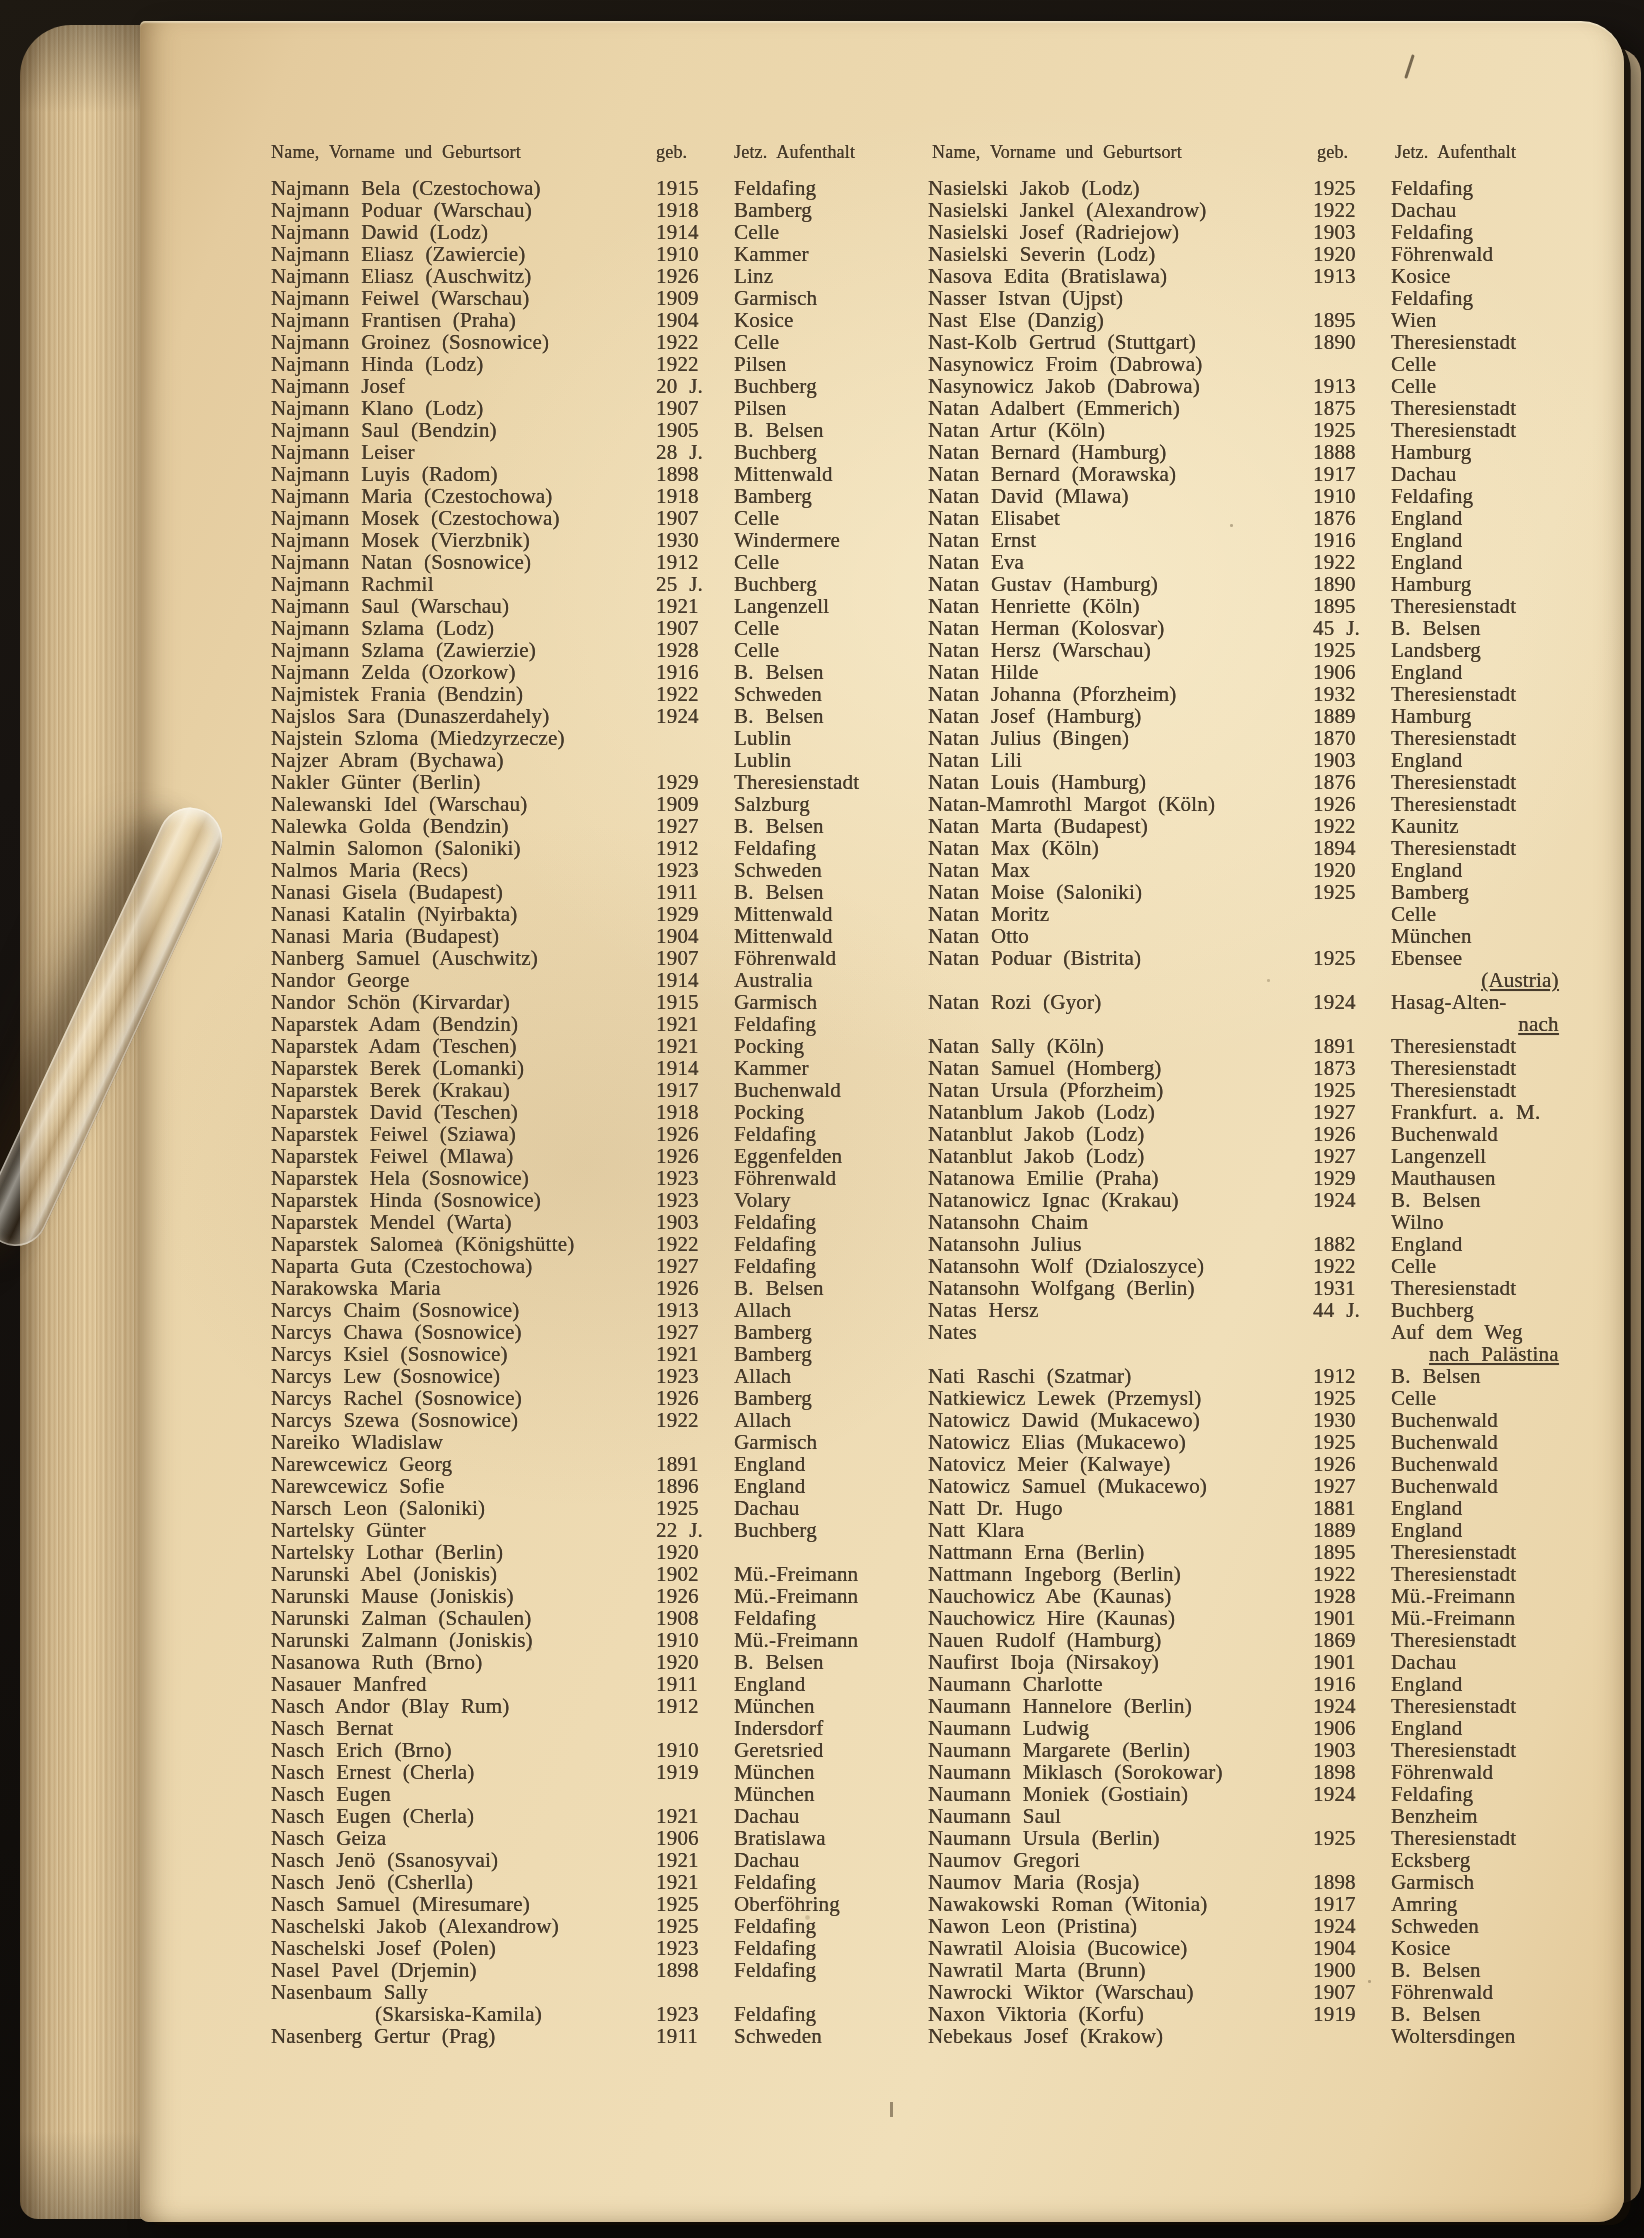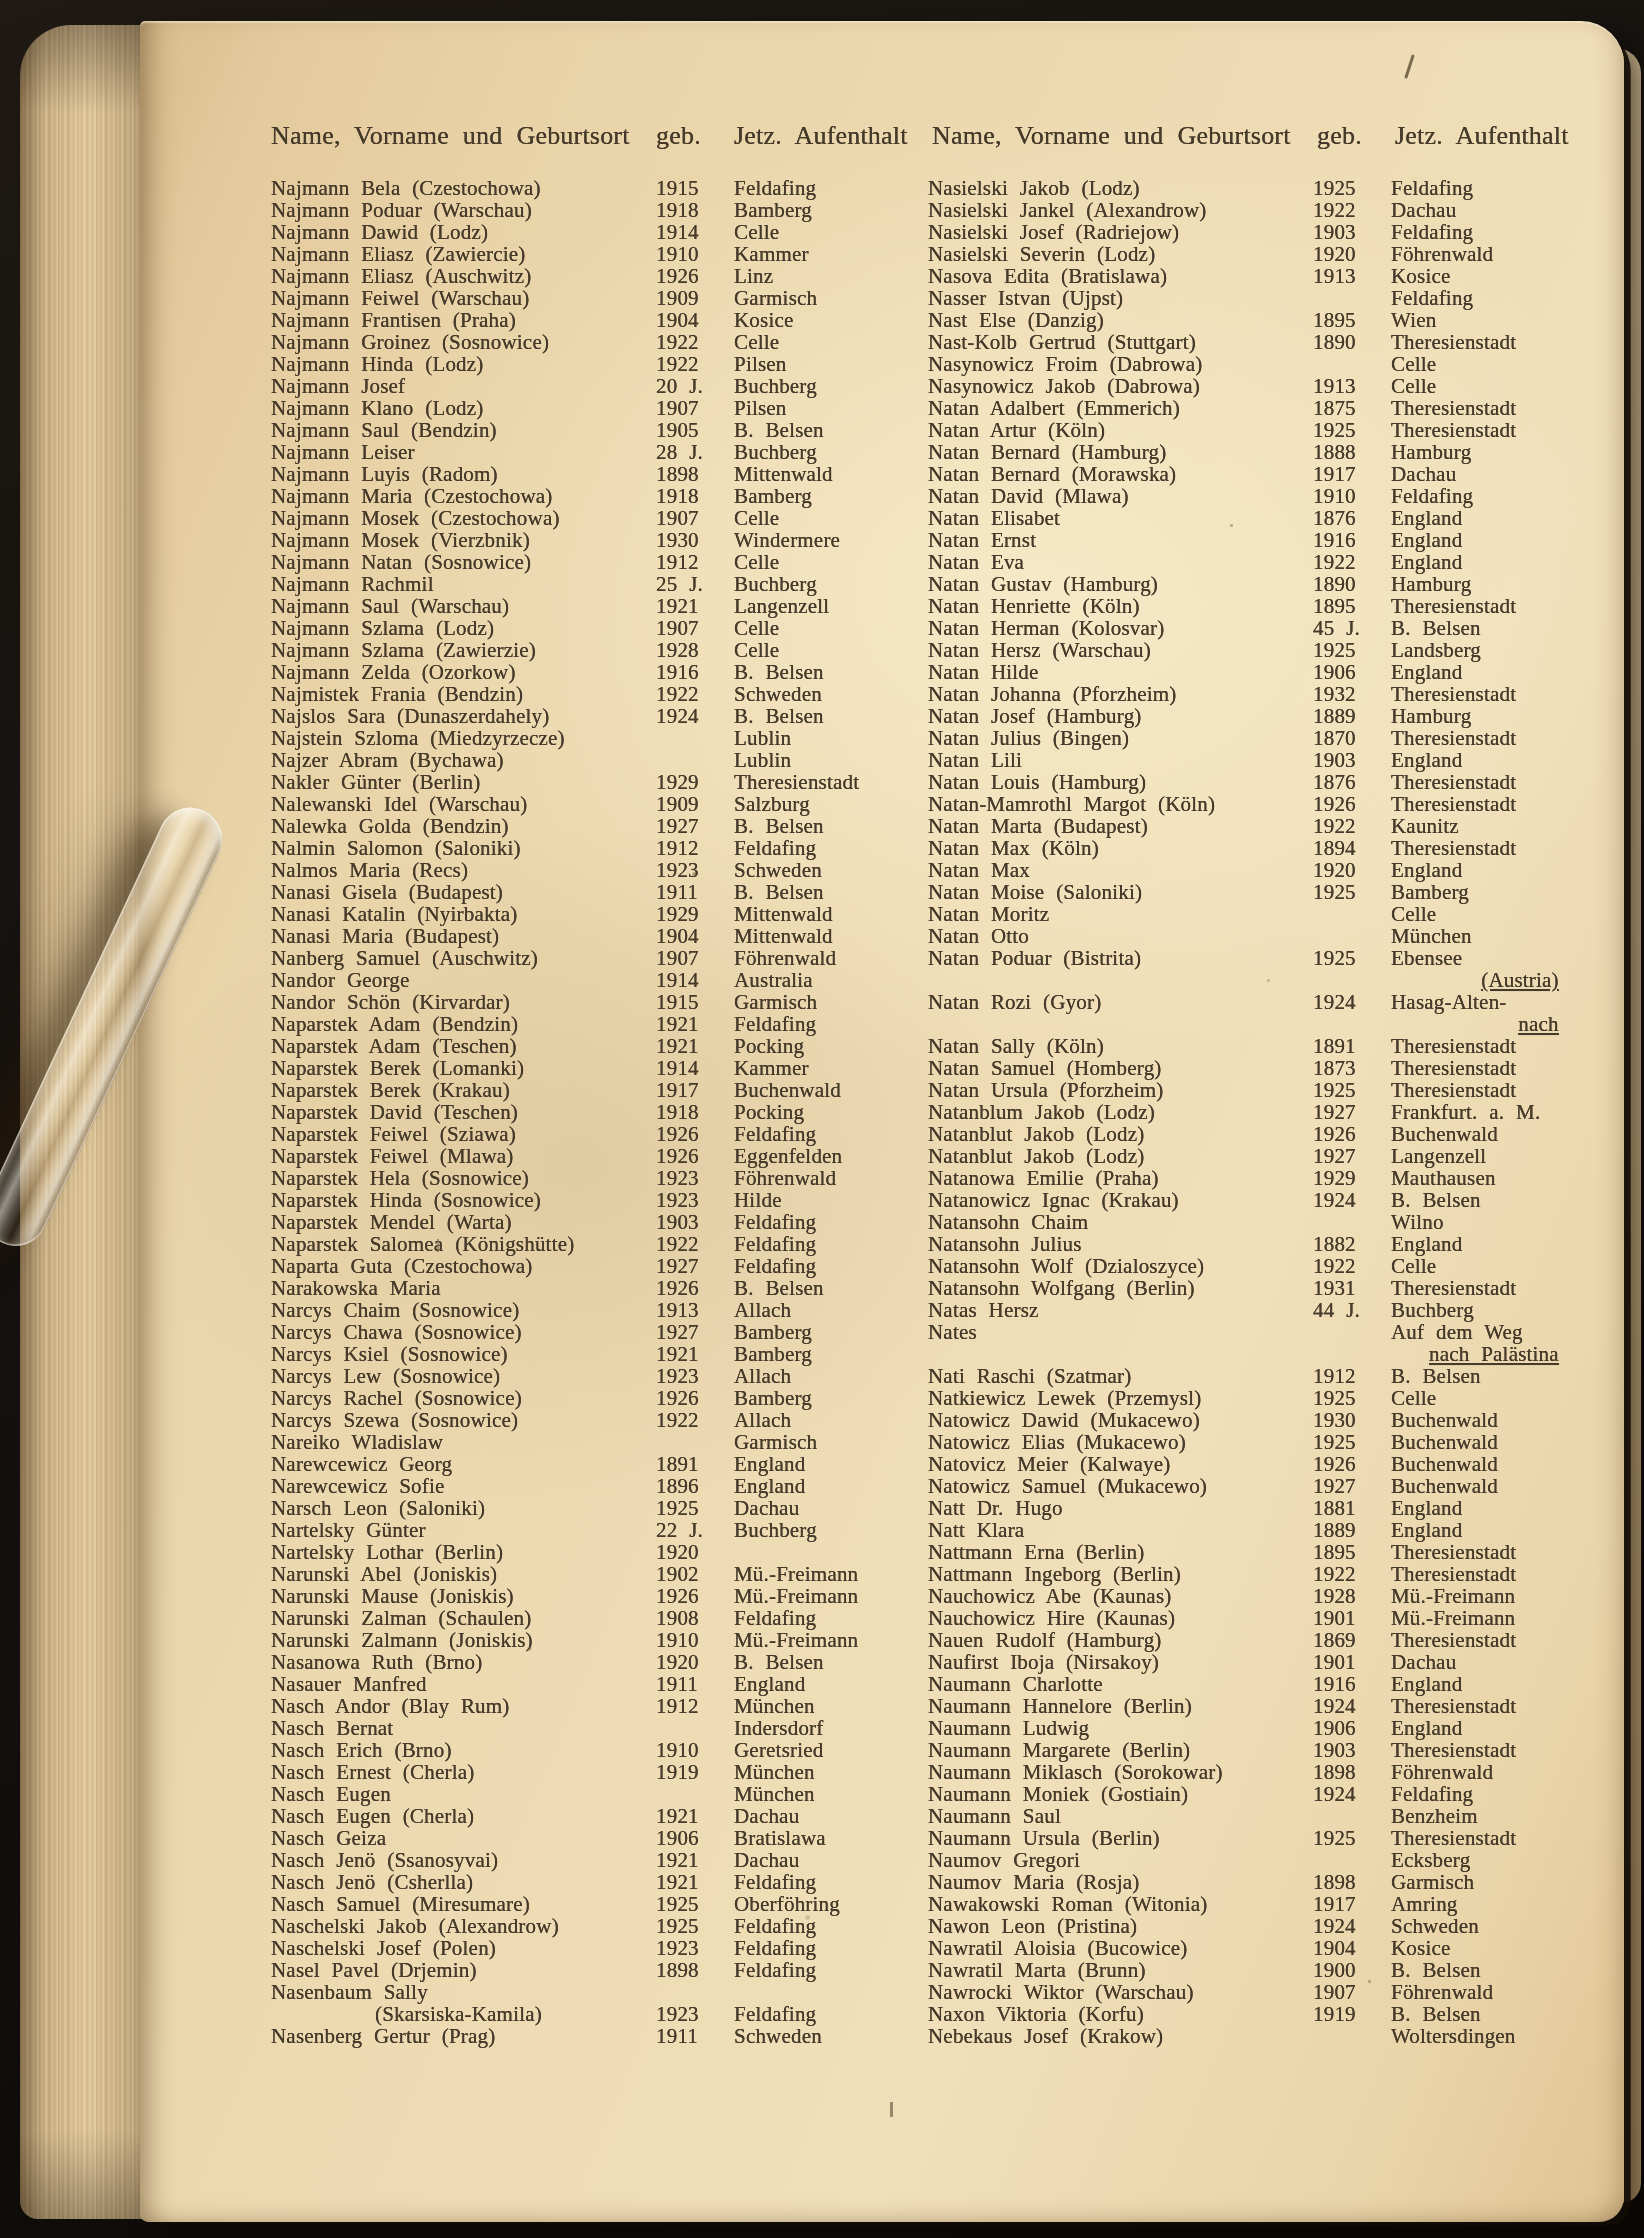--- a/index.html
+++ b/index.html
@@ -34,23 +34,23 @@
       linear-gradient(112deg,#d9bd8d 0%,#e4cb9e 7%,#ead5aa 22%,#eedbb3 48%,#f0dfb9 68%,#ead5aa 88%,#e0c493 100%);
     box-shadow:
       inset 0 2.5px 1.6px -0.8px rgba(255,249,227,.55),
       inset 23px 0 30px -18px rgba(88,60,26,.6),
       inset -16.4px -11.5px 28px -16.4px rgba(90,62,28,.4),
       10px 6.6px 0 -3.3px rgba(18,12,6,.9),
       20px 13px 28px rgba(8,6,3,.55);
   }
   
   .col-header{
-    position:absolute;top:125px;z-index:3;display:grid;
+    position:absolute;top:141px;z-index:3;display:grid;
     grid-template-columns:385px 78px 176px;
-    line-height:22px;font-size:26px;letter-spacing:0.2px;
+    line-height:22px;font-size:18px;letter-spacing:0.2px;
   }
   .col-header span{word-spacing:.28em;white-space:nowrap;
     text-shadow:0 0 0.5px rgba(64,52,36,.9),0.2px 0.2px 0 rgba(64,52,36,.25);}
   .col-header.left{left:271px;}
   .col-header.right{left:932px;}
   .list{position:absolute;top:177px;z-index:3;}
   .list.left{left:271px;}
   .list.right{left:928px;}
   .row{display:grid;grid-template-columns:385px 78px 176px;line-height:22px;
     font-size:21px;letter-spacing:0.2px;}
@@ -337,21 +337,21 @@
         <span class="c-ort">Eggenfelden</span>
       </div>
       <div class="row">
         <span class="c-name">Naparstek Hela (Sosnowice)</span>
         <span class="c-geb">1923</span>
         <span class="c-ort">Föhrenwald</span>
       </div>
       <div class="row">
         <span class="c-name">Naparstek Hinda (Sosnowice)</span>
         <span class="c-geb">1923</span>
-        <span class="c-ort">Hilde</span>
+        <span class="c-ort">Volary</span>
       </div>
       <div class="row">
         <span class="c-name">Naparstek Mendel (Warta)</span>
         <span class="c-geb">1903</span>
         <span class="c-ort">Feldafing</span>
       </div>
       <div class="row">
         <span class="c-name">Naparstek Salomea (Königshütte)</span>
         <span class="c-geb">1922</span>
         <span class="c-ort">Feldafing</span>

